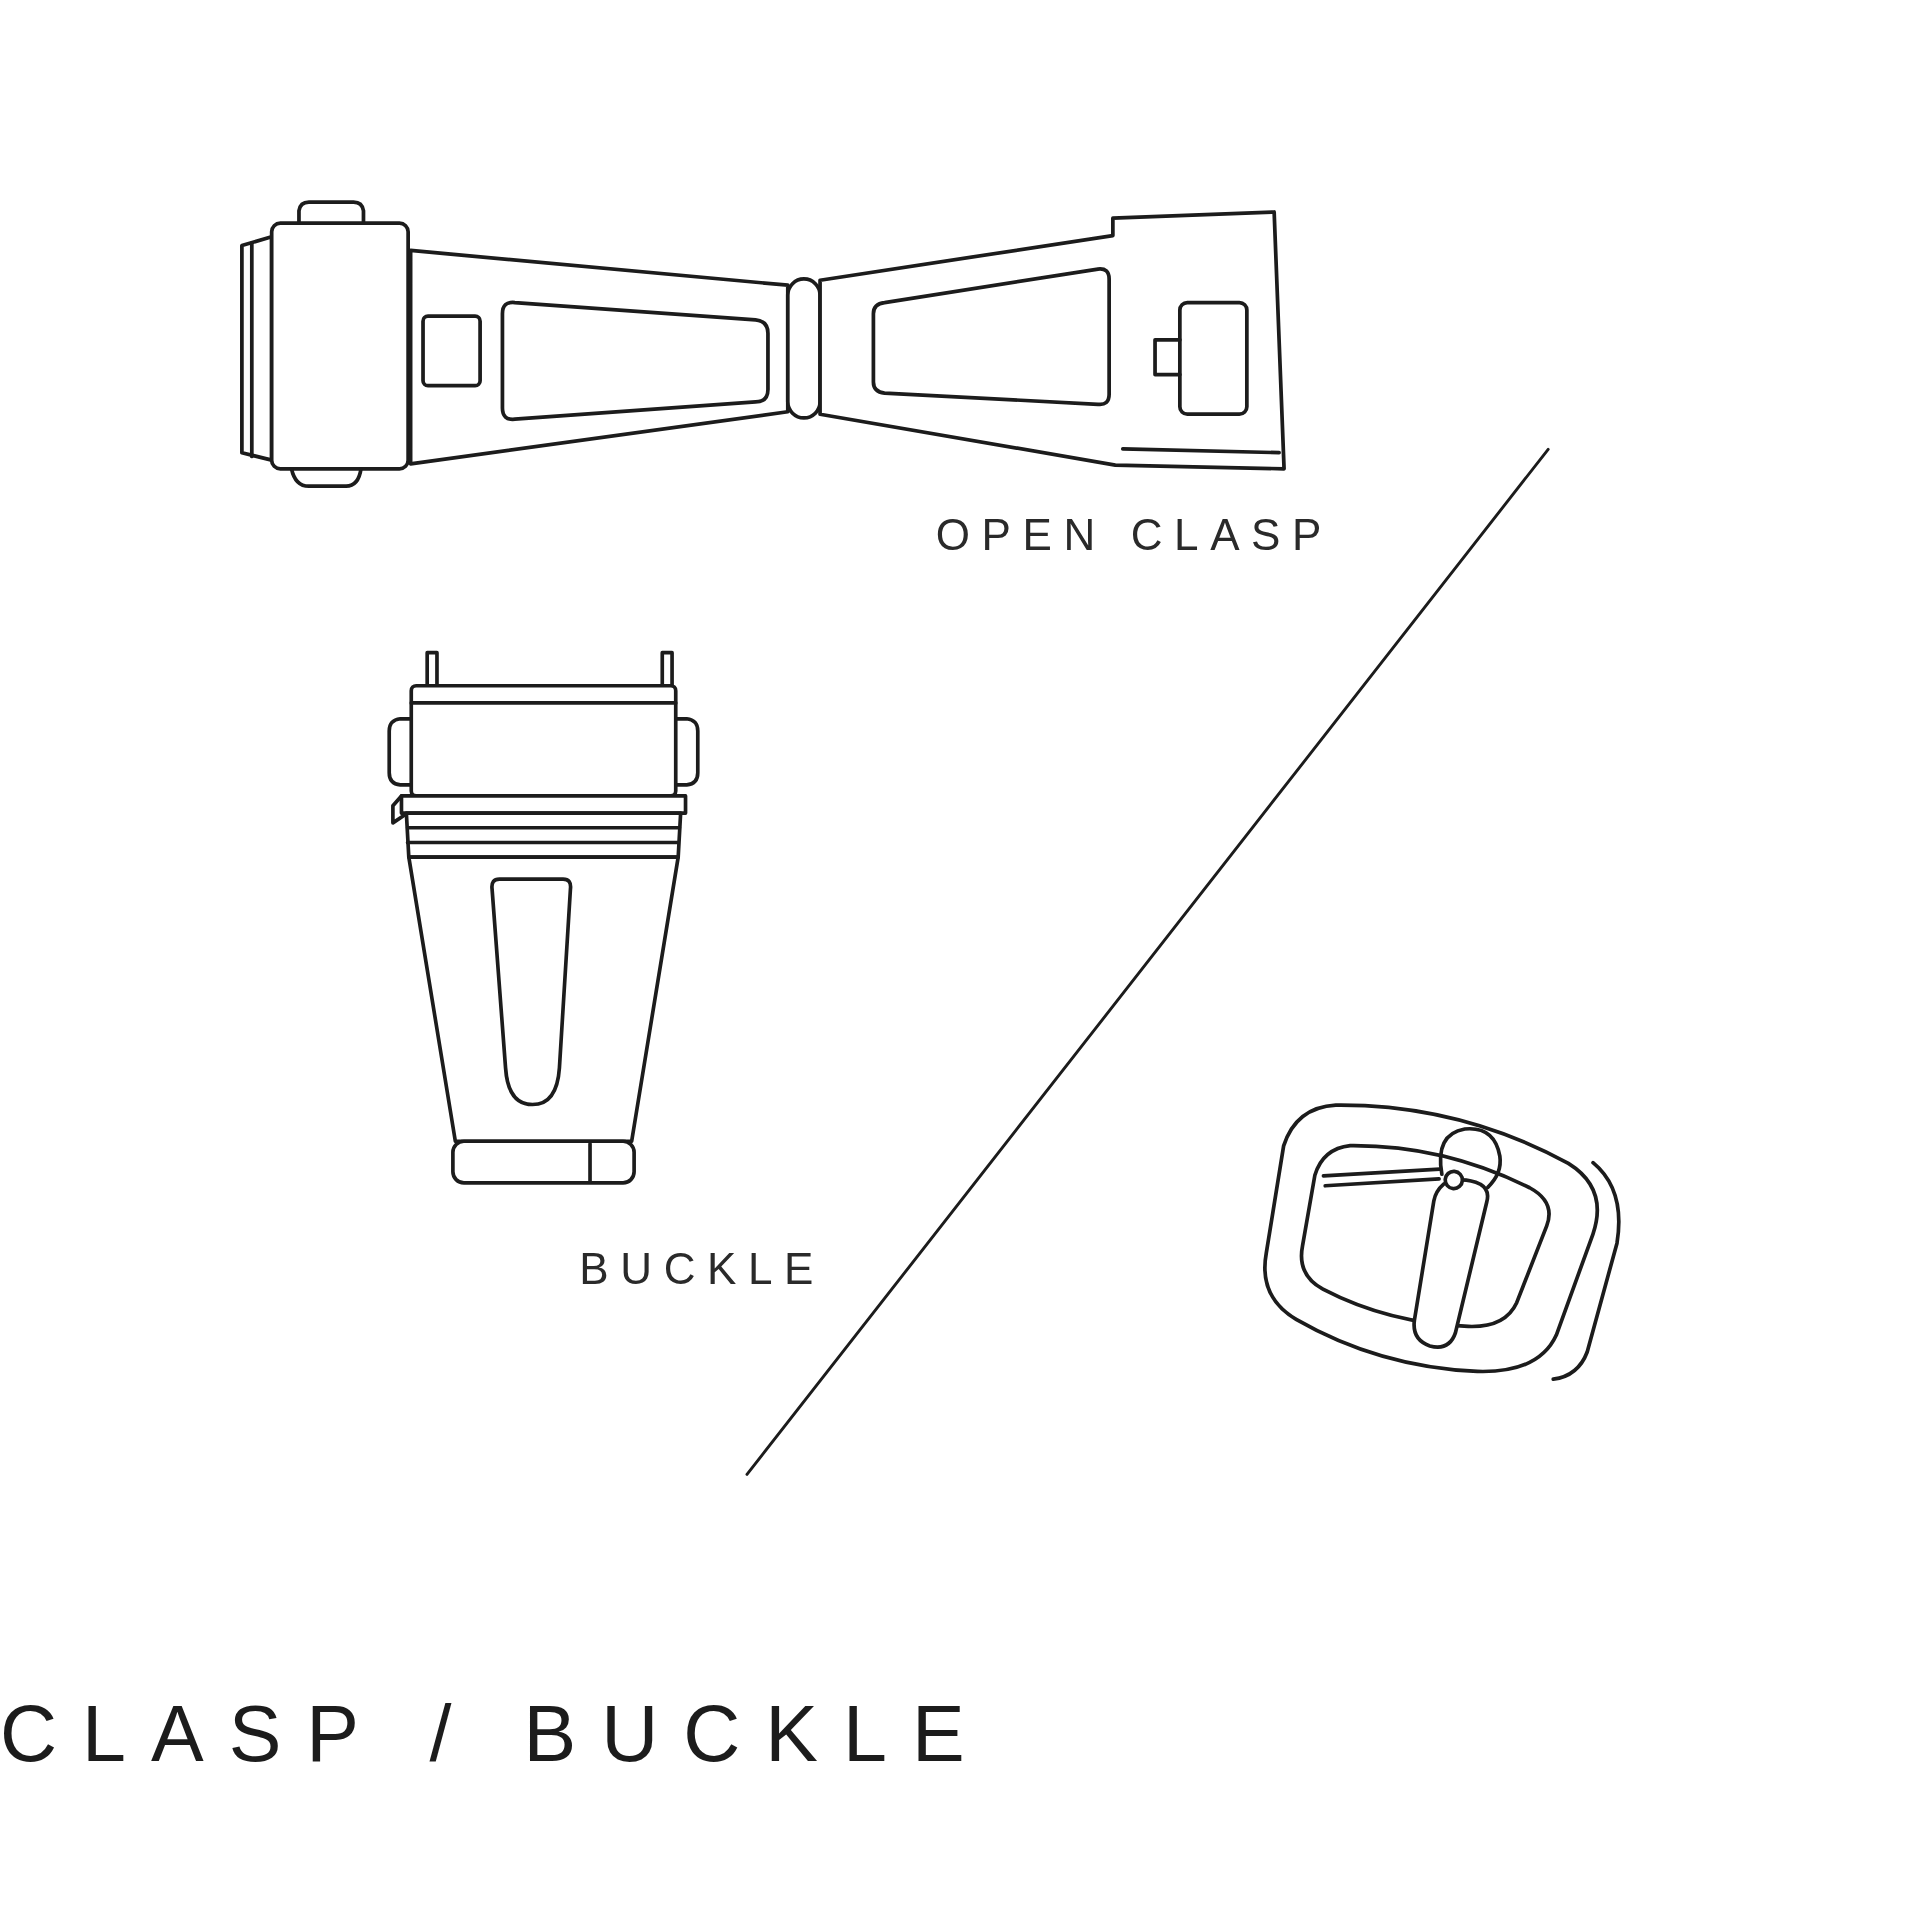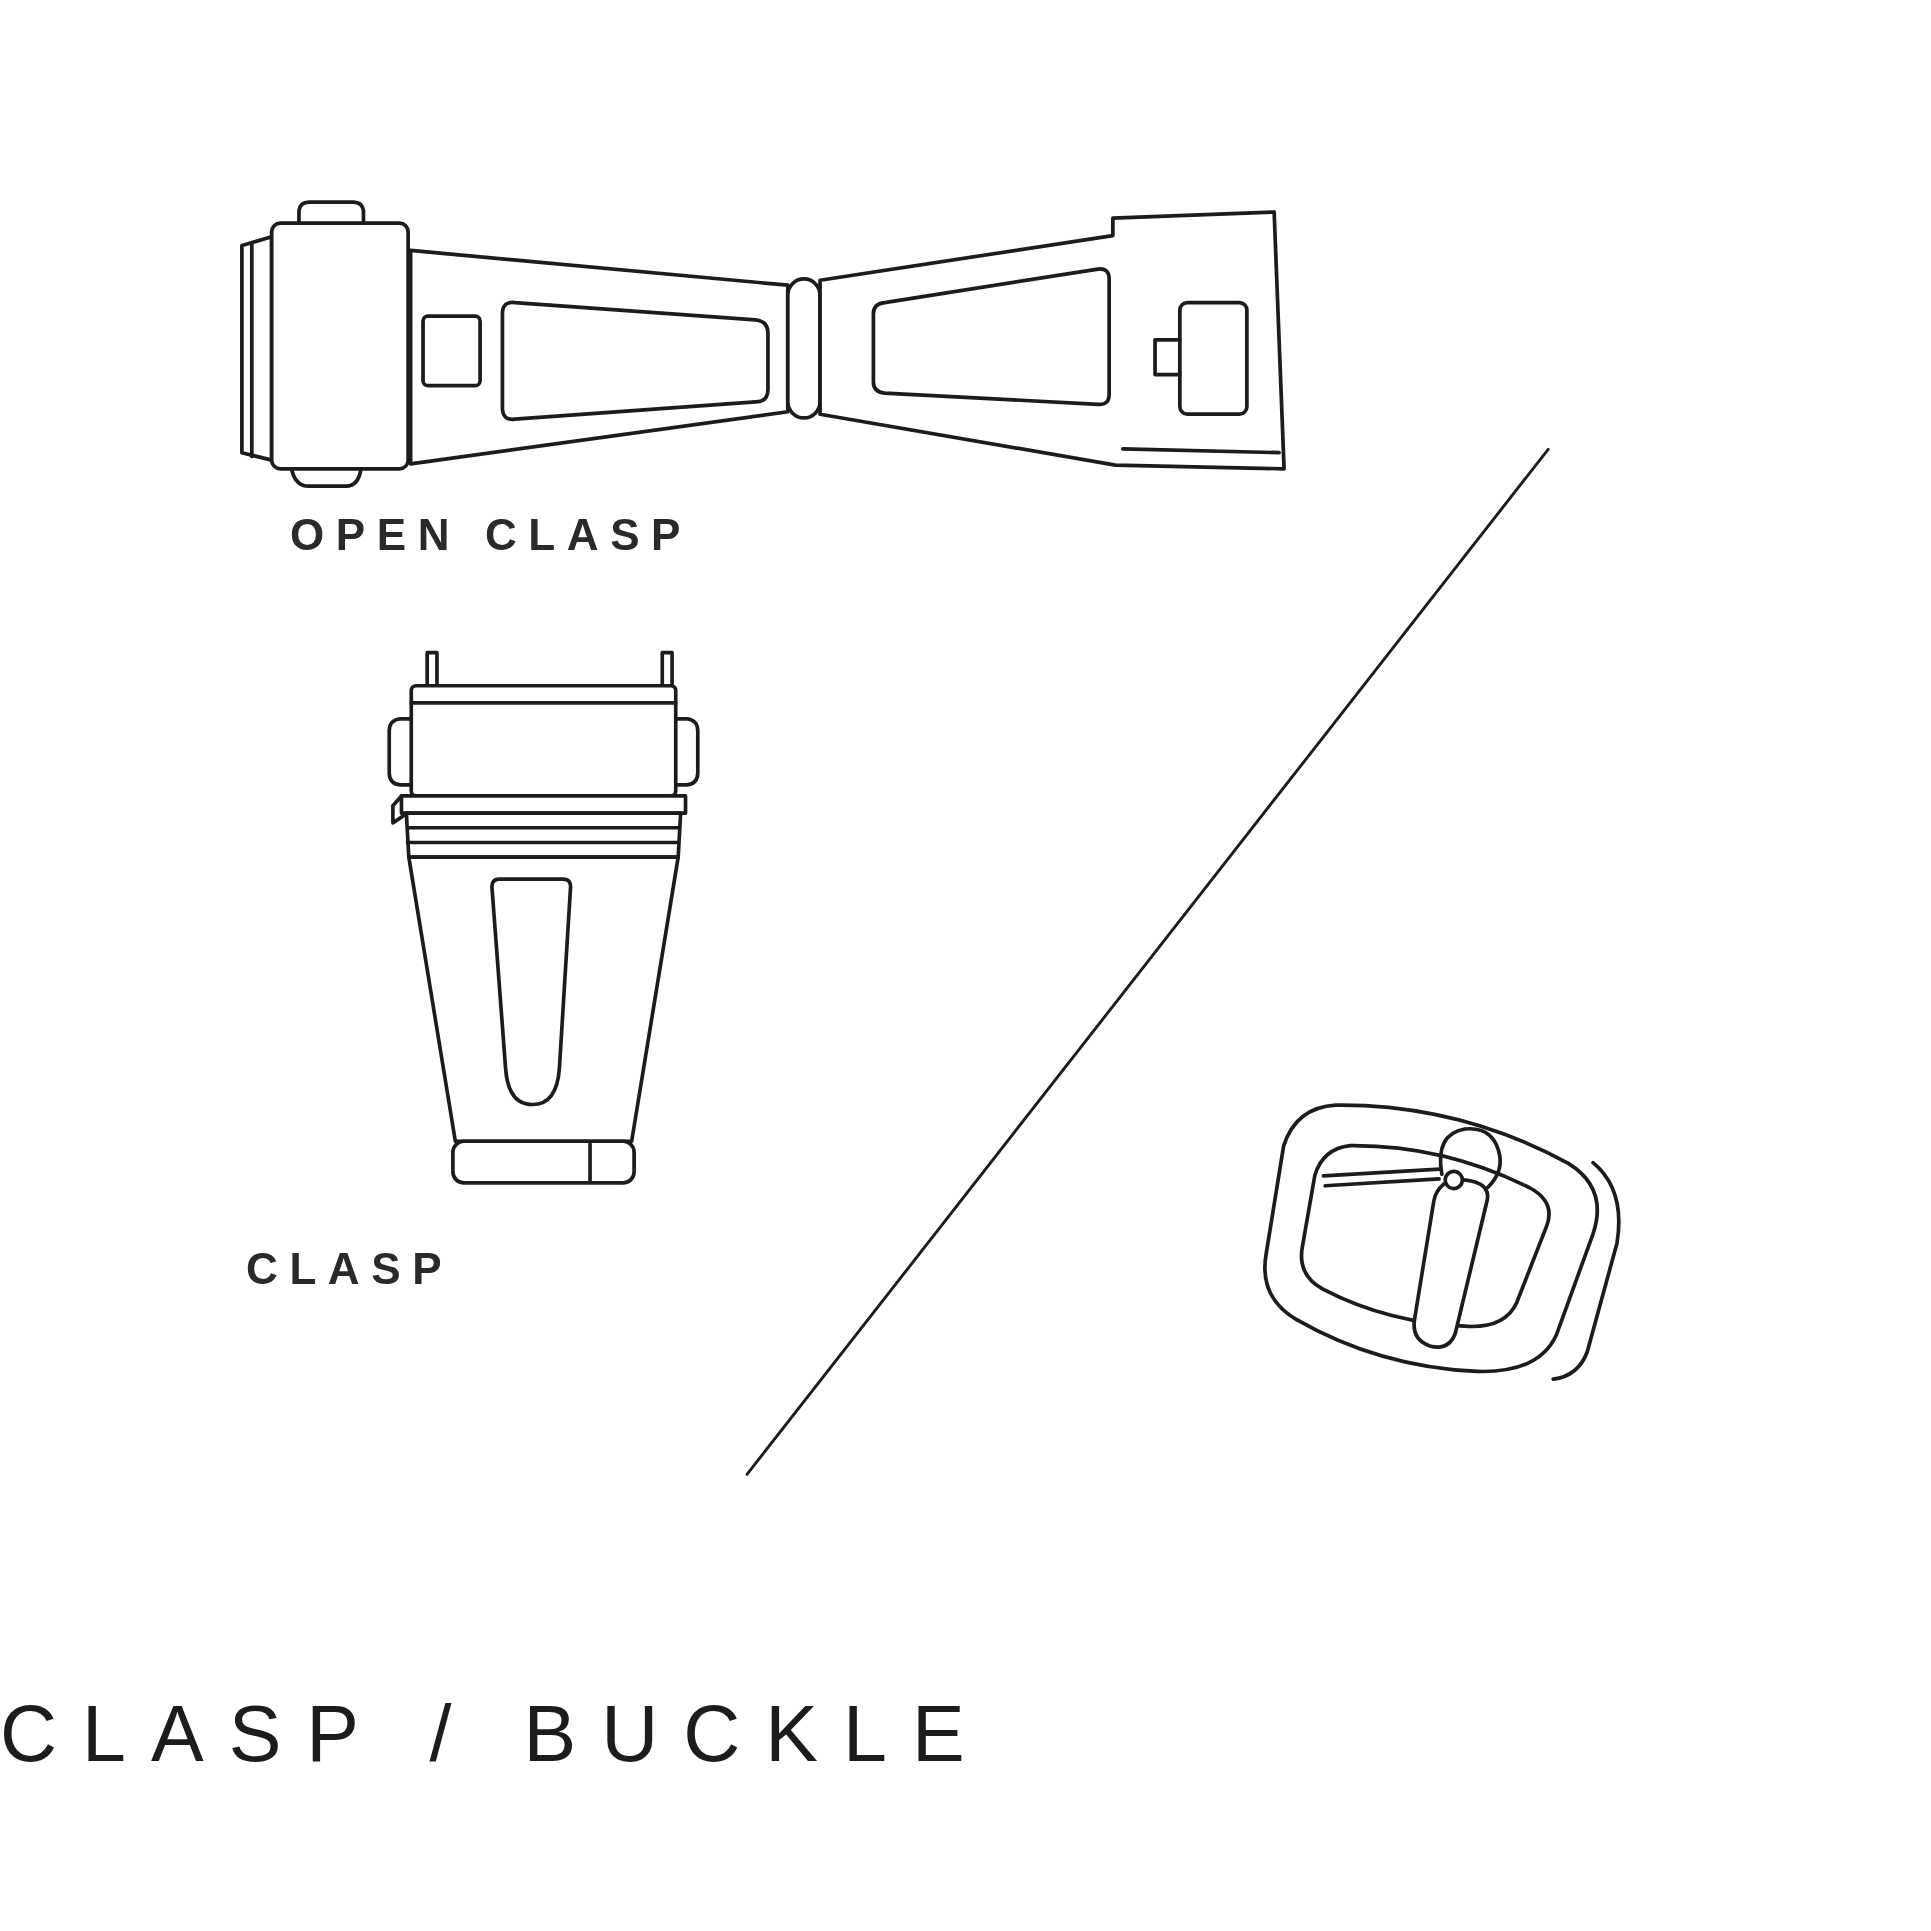--- a/index.html
+++ b/index.html
@@ -7,24 +7,24 @@
     position:relative;
     width:1931px; height:1931px;
     background:#ffffff;
     overflow:hidden;
     font-family:"Liberation Sans", sans-serif;
     color:#1c1c1c;
   }
   .illustration { position:absolute; }
   .caption {
     position:absolute;
-    text-align:left;
+    text-align:right;
     font-size:44px;
     letter-spacing:11.6px;
-    font-weight:700;
+    font-weight:400;
     color:#2a2a2a;
   }
   .page-title {
     position:absolute;
     left:0; width:1815px;
     top:1688px;
     text-align:left;
     font-size:79px;
     letter-spacing:25px;
     font-weight:500;
@@ -82,21 +82,21 @@
       <path d="M19,146 L241,146 M19,158 L240,158" fill="none"></path>
 
       <path d="M20,170 L240,170 L202,402 L58,402 Z"></path>
       <path d="M94,188 Q87,188 88,196 L99,342 Q101,372 121,372 Q141,372 143,342 L152,196 Q153,188 146,188 Z" fill="none"></path>
 
       <rect x="56" y="402" width="148" height="34" rx="9"></rect>
       <path d="M168,404 L168,434" fill="none"></path>
     </g>
   </svg>
 
-  <div class="caption" style="left:246px; top:1244px; width:579px;">CLASP</div>
+  <div class="caption" style="left:246px; top:1244px; width:579px;">BUCKLE</div>
 
   <svg class="illustration" style="left:739px; top:430px;" width="821" height="1057" viewBox="0 0 850 1095">
     <line x1="838" y1="20" x2="8" y2="1082" stroke="#1c1c1c" stroke-width="3" stroke-linecap="round"></line>
   </svg>
 
   <svg class="illustration" style="left:1239px; top:1081px;" width="406" height="359" viewBox="0 0 330 292">
     <g transform="rotate(4 165 146)" fill="#ffffff" stroke="#1c1c1c" stroke-width="3" stroke-linejoin="round" stroke-linecap="round">
 
       <path d="M282,58 Q310,78 306,122 L288,212 Q282,232 262,236" fill="none"></path>
 

